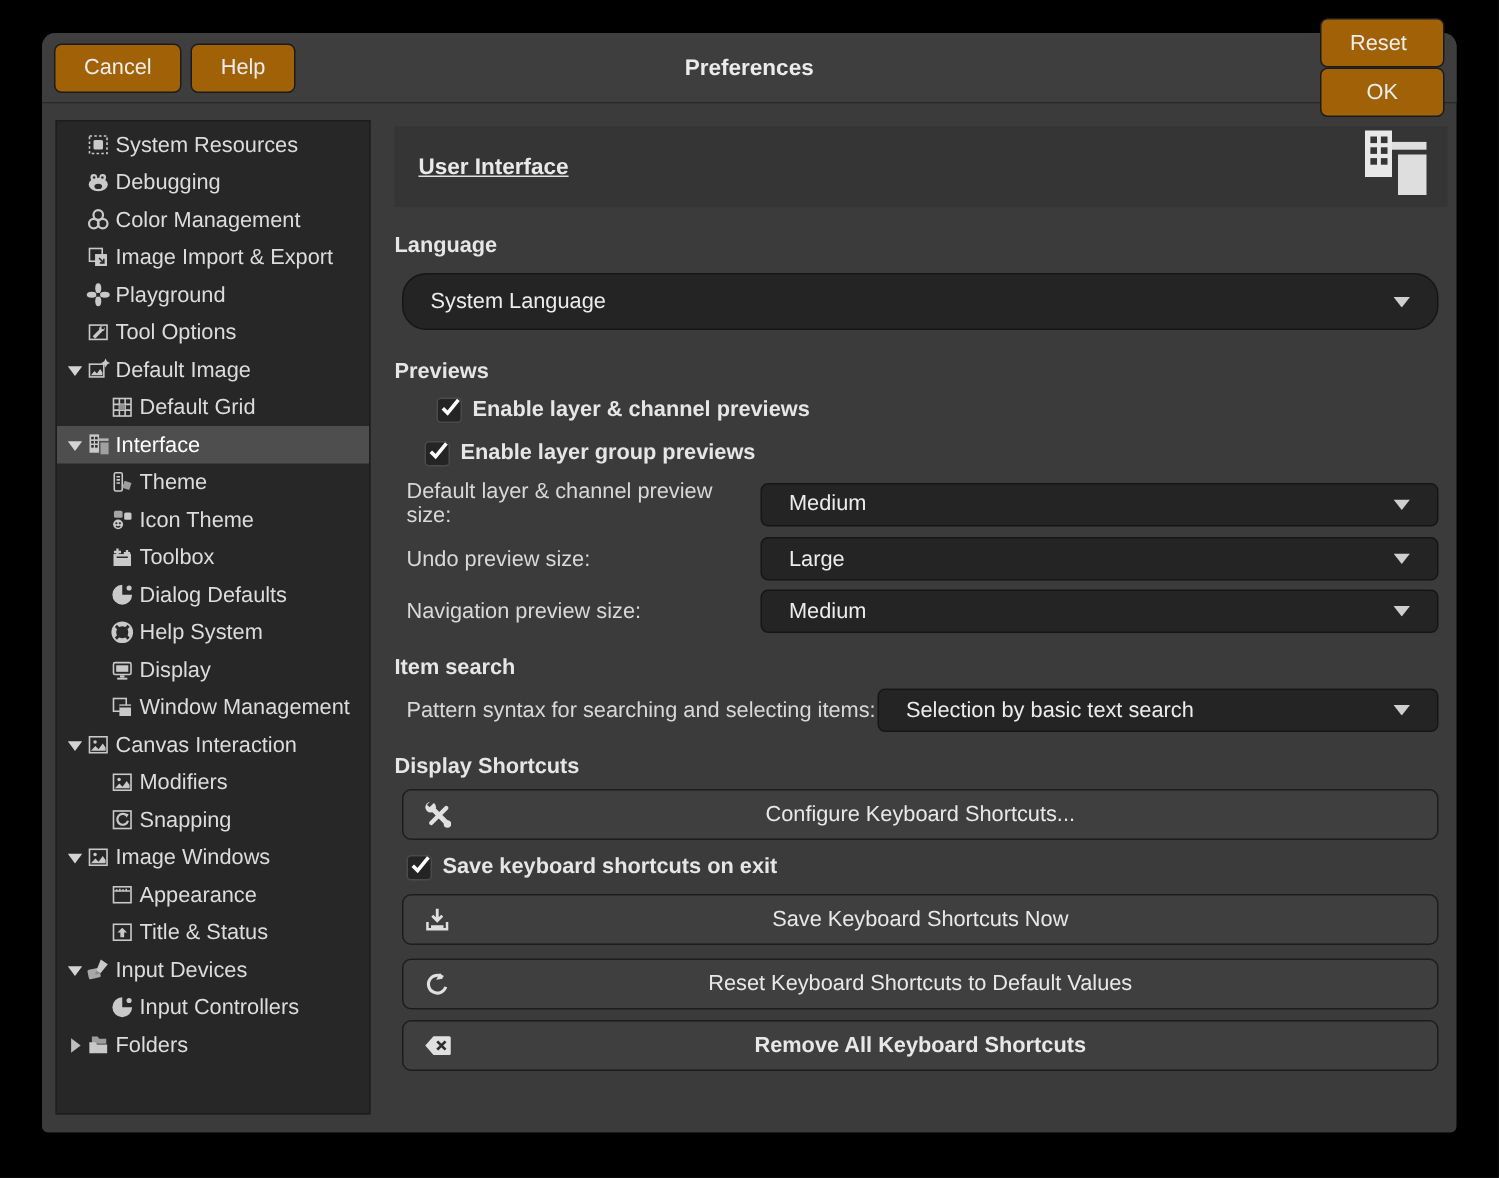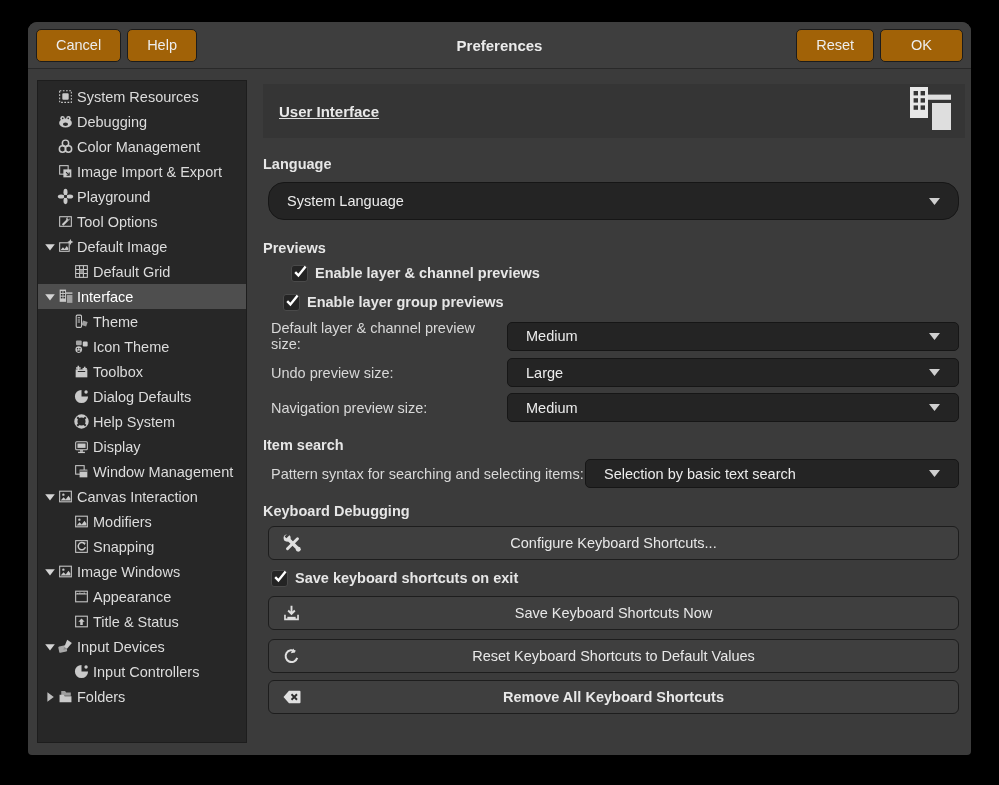--- a/index.html
+++ b/index.html
@@ -9,21 +9,21 @@
           border-radius:9px 9px 4px 4px;}
   
   .titlebar{position:absolute;top:0;left:0;right:0;height:47px;background:#3e3e3e;
             border-bottom:1px solid #292929;border-radius:9px 9px 0 0;
             display:flex;align-items:center;padding:0 5px;box-sizing:border-box;}
   .tb-title{position:absolute;left:0;right:0;text-align:center;color:#ebebeb;
             font-weight:bold;font-size:15px;pointer-events:none;}
   .tb-btn{height:31px;padding:0 19px;background:#a16207;border:1px solid #1c1c1c;
           border-radius:5px;color:#ededed;font-size:14.5px;display:flex;align-items:center;
           margin:0 3px;cursor:default;}
-  .tb-right{margin-left:auto;display:flex;}
+  .tb-right{margin-left:auto;display:flex;flex-direction:column;}
   
   .sidebar{position:absolute;left:9px;top:58px;width:210px;height:663px;background:#272727;
            border:1px solid #1d1d1d;box-sizing:border-box;overflow:hidden;padding-top:3px;}
   .side-row{height:25px;display:flex;align-items:center;color:#dcdcdc;font-size:14.5px;
             white-space:nowrap;cursor:default;}
   .side-row.selected{background:#4e4e4e;color:#ffffff;}
   .exp-slot{width:15px;margin-left:4px;flex:0 0 auto;display:flex;align-items:center;justify-content:center;}
   .lvl2-pad{width:16px;flex:0 0 auto;}
   .s-icon{width:17px;height:17px;flex:0 0 auto;margin-right:3px;display:flex;align-items:center;justify-content:center;}
   
@@ -486,21 +486,21 @@
         <div class="dropdown size-dd">
           <span>Selection by basic text search</span>
           <span class="dd-arrow">
               <svg width="11" height="7" viewBox="0 0 11 7">
                 <path d="M0 0 h11 L5.5 7 Z" fill="#cfcfcf"></path>
               </svg>
             </span>
         </div>
       </div>
 
-      <div class="h" style="margin-top:14px;">Keyboard Debugging</div>
+      <div class="h" style="margin-top:14px;">Display Shortcuts</div>
       <div class="btn" style="margin-top:6px;">
         <span class="bicon">
             <svg width="21" height="21" viewBox="0 0 16 16">
               <g fill="#e0e0e0">
                 <rect x="7" y="1.6" width="2.2" height="13" rx="1.1" transform="rotate(45 8 8)"></rect>
                 <rect x="6.8" y="1.6" width="2.6" height="13" rx="1.3" transform="rotate(-45 8 8)"></rect>
                 <circle cx="3.9" cy="3.9" r="2.7"></circle>
                 <circle cx="12.4" cy="12.4" r="1.9"></circle>
               </g>
               <rect x="3" y="0.2" width="1.9" height="3.6" fill="#3f3f3f" transform="rotate(45 3.9 2)"></rect>

